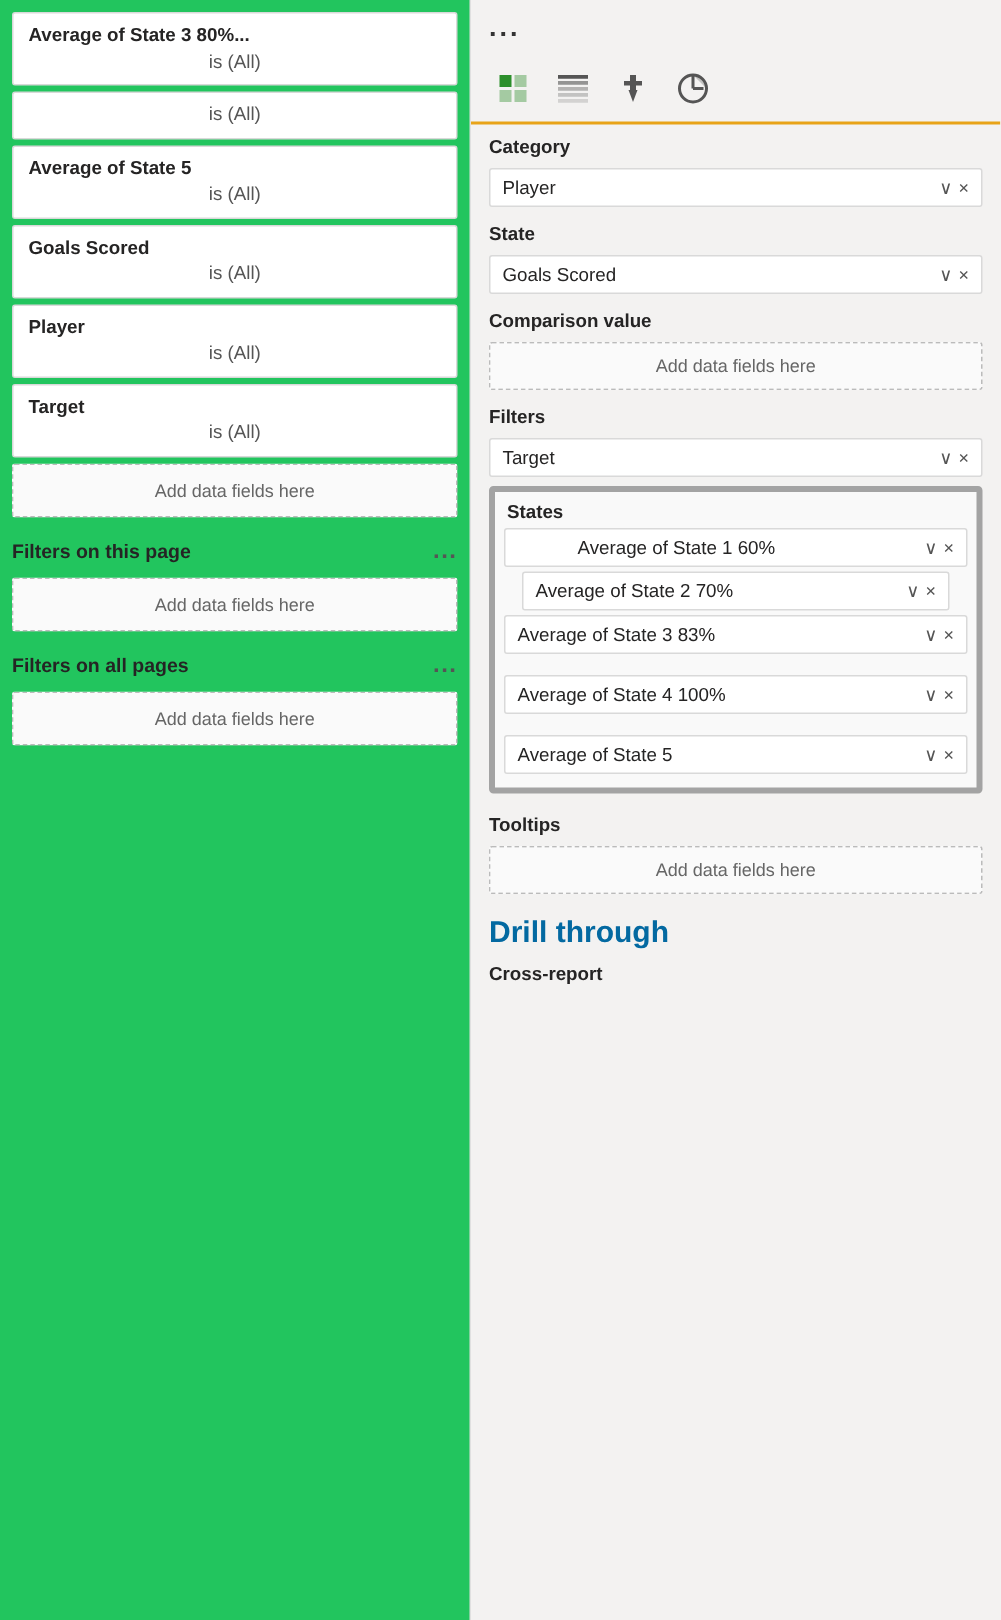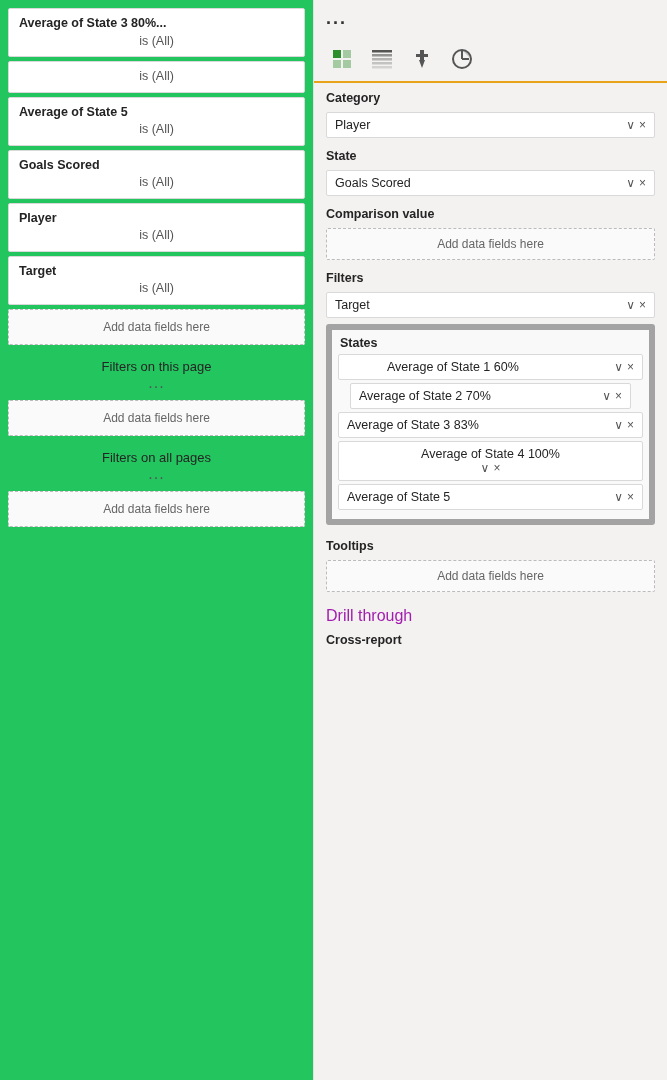--- a/index.html
+++ b/index.html
@@ -44,23 +44,22 @@
       display: block;
       text-align: center;
     }
 
     .section-header {
       display: flex;
       align-items: center;
       justify-content: space-between;
       padding: 10px 8px 4px 8px;
       font-size: 13px;
-      font-weight: 400;
-      color: #252424;
-      flex-direction: column;
+      font-weight: 700;
+      color: #252424;
     }
 
     .section-header .ellipsis {
       color: #555;
       font-size: 16px;
       letter-spacing: 1px;
       cursor: pointer;
     }
 
     .add-fields-box {
@@ -161,40 +160,40 @@
       border-radius: 2px;
       margin: 3px 12px;
       padding: 8px;
       text-align: center;
       color: #666;
       font-size: 12px;
       background: #fafafa;
     }
 
     .states-section {
-      border: 6px solid #a3a3a3;
+      border: 4px solid #a3a3a3;
       border-radius: 3px;
       margin: 6px 12px;
       padding: 6px 6px 6px 6px;
       background: #f9f9f9;
     }
 
     .states-section .states-label {
       font-size: 12.5px;
       font-weight: 600;
       color: #252424;
       margin-bottom: 4px;
       padding-left: 2px;
     }
 
     .drill-through-header {
       padding: 12px 12px 4px 12px;
-      font-size: 16px;
-      font-weight: 400;
-      color: #a21caf;
+      font-size: 20px;
+      font-weight: 700;
+      color: #0369a1;
     }
 
     .cross-report-label {
       padding: 4px 27px 8px 12px;
       font-size: 12.5px;
       font-weight: 600;
       color: #252424;
     }
 
     
@@ -350,21 +349,21 @@
         <span>×</span>
       </span>
     </div>
     <div class="field-row" style="margin: 3px 0;">
       <span class="field-text">Average of State 3 83%</span>
       <span class="field-icons">
         <span>∨</span>
         <span>×</span>
       </span>
     </div>
-    <div class="field-row" style="margin: 3px 0; flex-direction: column;">
+    <div class="field-row" style="margin: 14px 0;">
       <span class="field-text">Average of State 4 100%</span>
       <span class="field-icons">
         <span>∨</span>
         <span>×</span>
       </span>
     </div>
     <div class="field-row" style="margin: 3px 0;">
       <span class="field-text">Average of State 5</span>
       <span class="field-icons">
         <span>∨</span>

